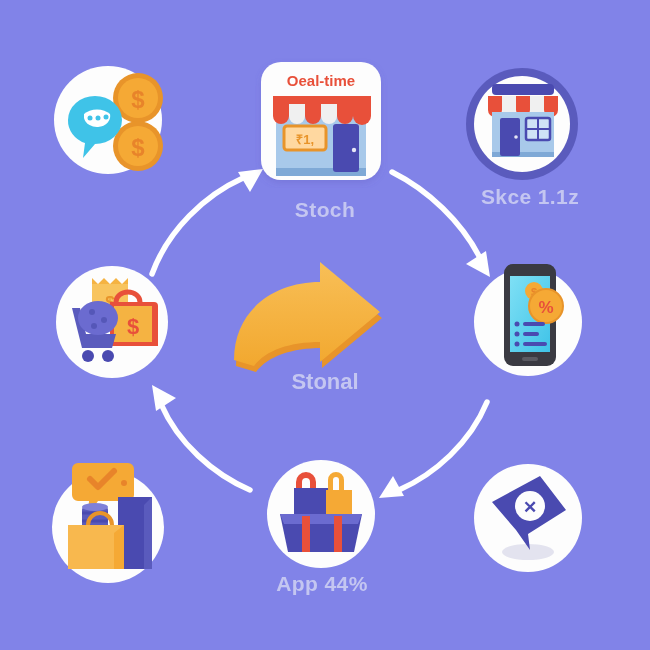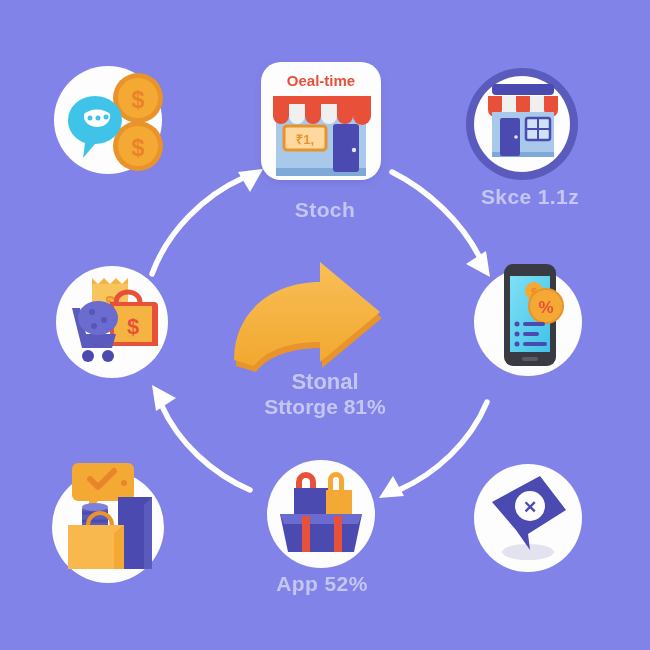--- a/index.html
+++ b/index.html
@@ -102,21 +102,20 @@
   <svg class="svg-layer" viewBox="0 0 650 650">
     <g>
       <path d="M236,366 C236,316 276,288 322,288 L322,268 L382,318 L322,368 L322,348
                C292,348 268,356 256,372 Z" fill="#e8942a"></path>
       <path d="M234,360 C234,310 274,282 320,282 L320,262 L380,312 L320,362 L320,342
                C290,342 266,350 254,366 Z" fill="url(#gradArrowBody)"></path>
     </g>
   </svg>
 
   <div class="center-text" id="center-bottom-label">Stonal</div>
-  <div class="center-text" id="center-sub-label">Sttorge 81%</div>
 
   <svg class="node" style="left:255px; top:58px; width:135px; height:130px;" viewBox="0 0 135 130">
     <g filter="url(#tinyshadow)">
       <rect x="6" y="4" width="120" height="118" rx="20" fill="#fdfdfd"></rect>
     </g>
     <text x="66" y="28" text-anchor="middle" font-family="Liberation Sans, sans-serif" font-size="15" font-weight="bold" fill="#e8503a">Oeal-time</text>
 
     <rect x="21" y="56" width="90" height="58" fill="#a8c9ea"></rect>
     <rect x="21" y="110" width="90" height="8" fill="#7fa9d6"></rect>
 
@@ -185,21 +184,21 @@
       <path d="M38,24 a10,10 0 0 1 20,0 v12 h-6 v-12 a4,4 0 0 0 -8,0 v12 h-6 Z" fill="#e8503a"></path>
       <rect x="36" y="30" width="34" height="34" fill="#4a4ab0"></rect>
       <path d="M70,22 a8,8 0 0 1 16,0 v10 h-5 v-10 a3,3 0 0 0 -6,0 v10 h-5 Z" fill="#f5a935"></path>
       <rect x="68" y="32" width="26" height="28" fill="#f5a935"></rect>
       <path d="M22,56 h82 l-8,38 h-66 Z" fill="#4a4ab0"></path>
       <path d="M22,56 h82 l-4,10 h-74 Z" fill="#6b6bd0"></path>
       <rect x="44" y="58" width="8" height="36" fill="#e8503a"></rect>
       <rect x="76" y="58" width="8" height="36" fill="#e8503a"></rect>
     </g>
   </svg>
-  <div class="node-label" id="label-basket">App 52%</div>
+  <div class="node-label" id="label-basket">App 44%</div>
 
   <svg class="node" style="left:468px; top:460px; width:122px; height:122px;" viewBox="0 0 122 122">
     <circle cx="60" cy="58" r="54" fill="#fdfdfd"></circle>
     <ellipse cx="60" cy="92" rx="26" ry="8" fill="#e3e3ef"></ellipse>
     <g>
       <path d="M24,42 L72,16 L98,50 L60,74 L62,90 L48,70 Z" fill="#4a4ab0"></path>
       <circle cx="62" cy="46" r="15" fill="#fdfdfd"></circle>
       <text x="62" y="53" text-anchor="middle" font-size="17" font-weight="bold" fill="#4a4ab0">✕</text>
     </g>
   </svg>

